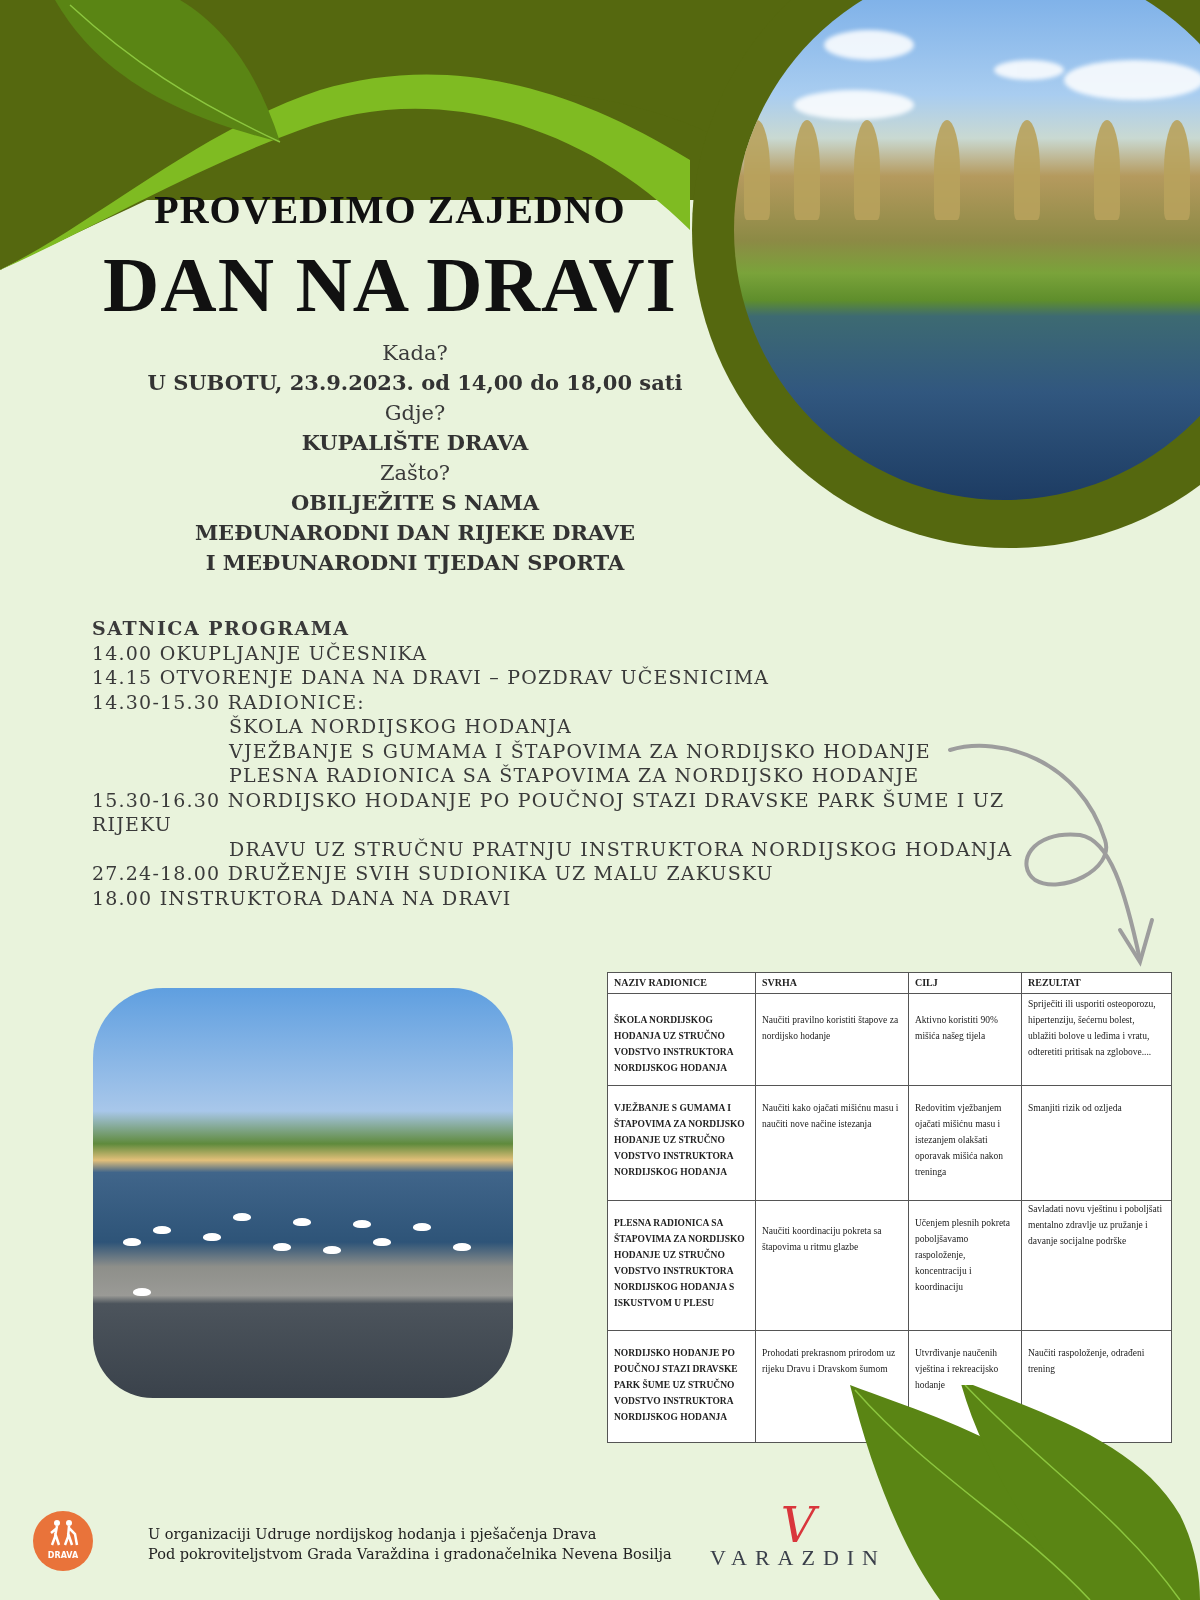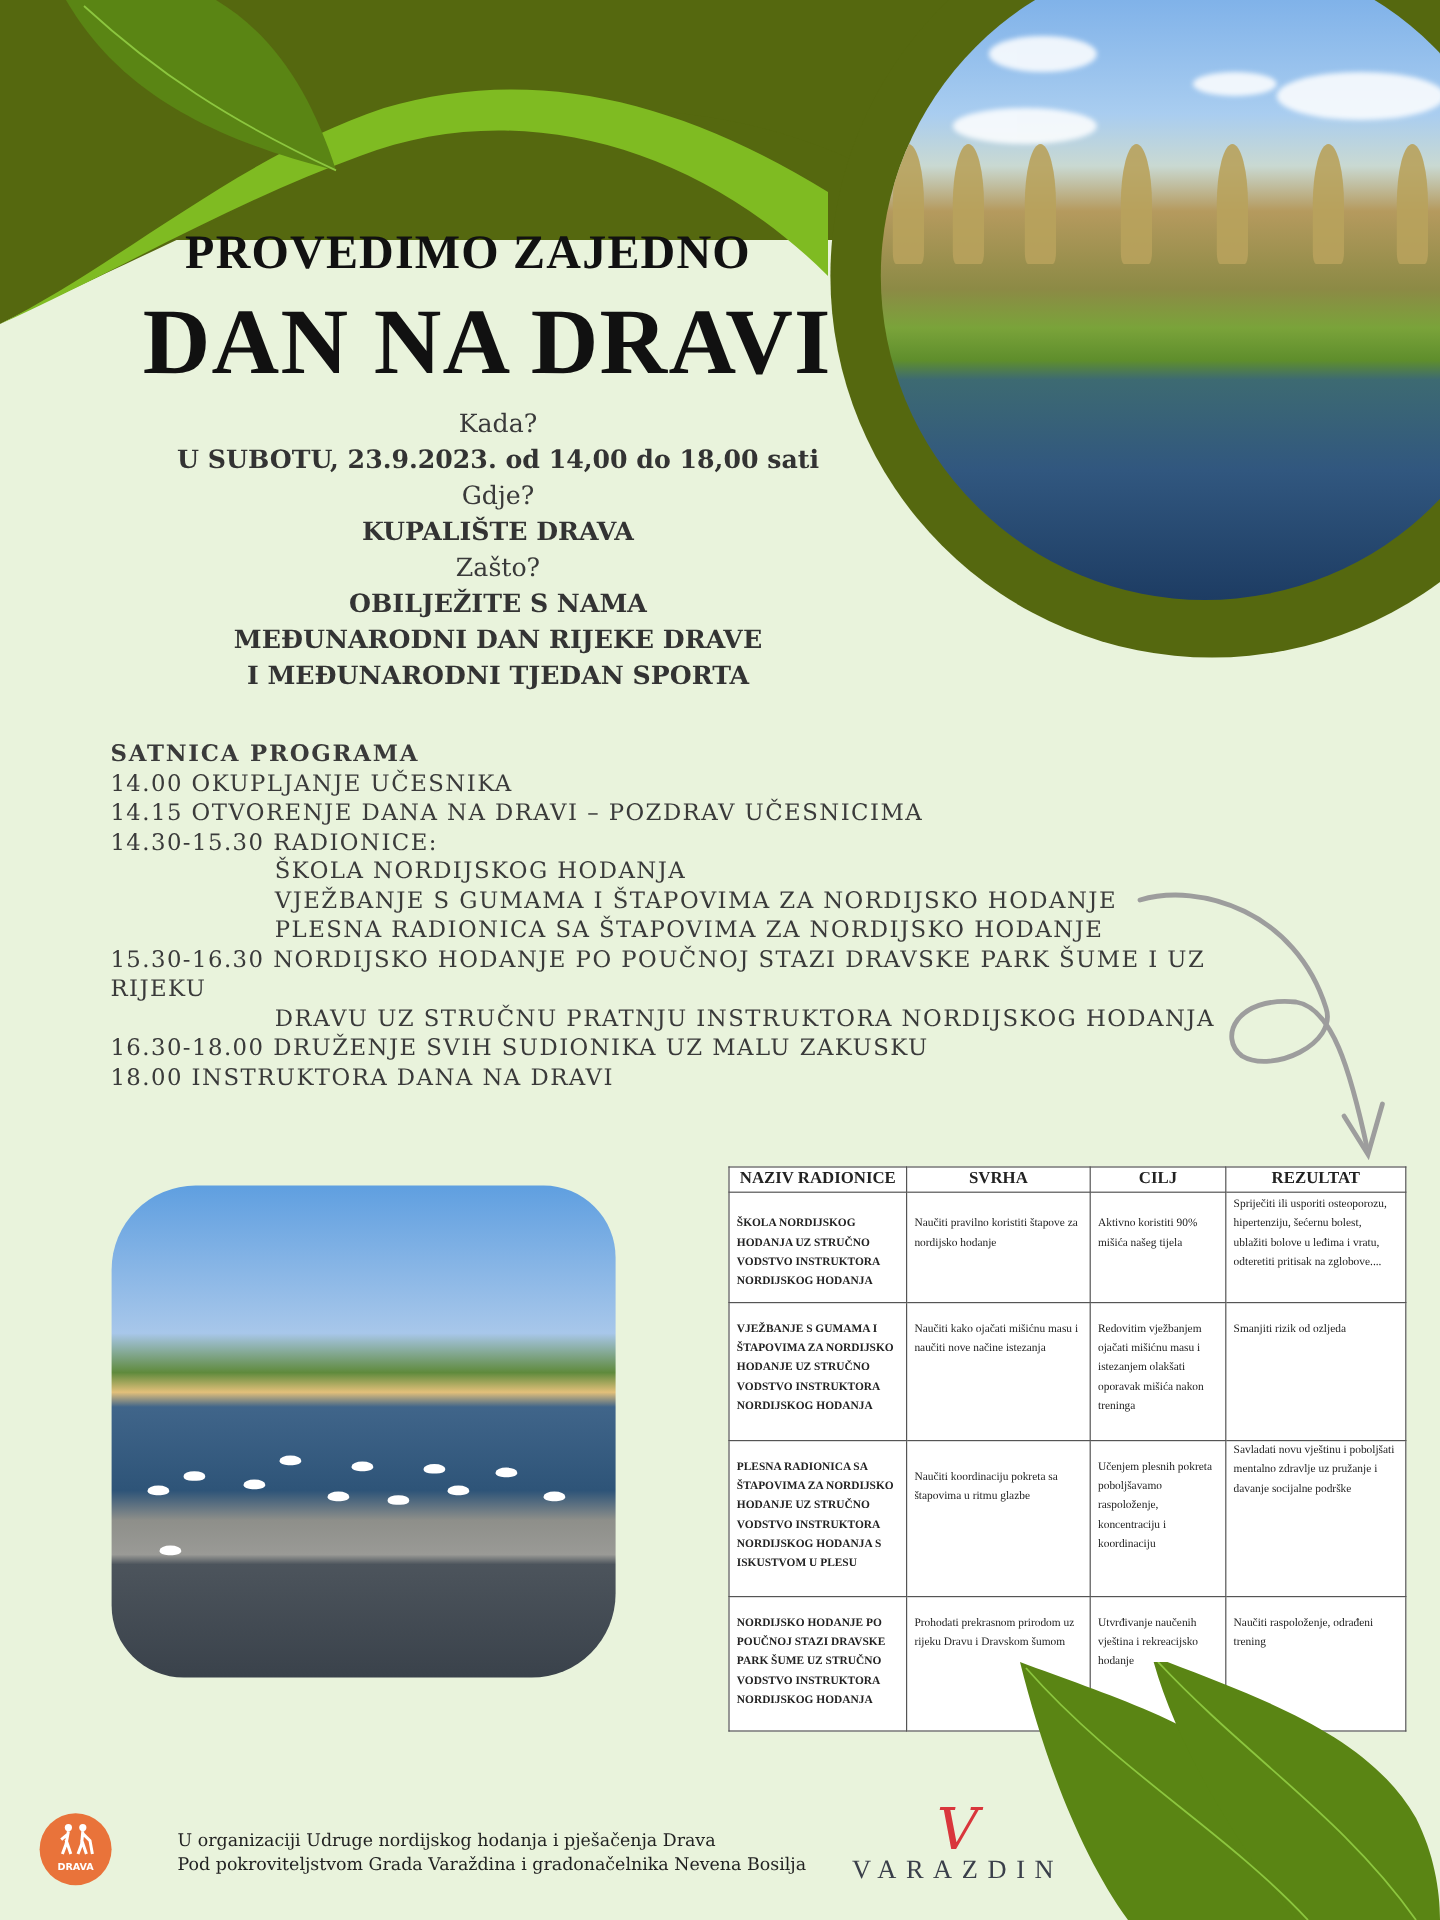--- a/index.html
+++ b/index.html
@@ -18,37 +18,37 @@
     overflow:hidden;
     background:linear-gradient(to bottom,#6fa7e6 0%,#a9cdf0 25%,#c9d9d2 33%,#b59a5e 40%,#8c8a45 52%,#7aa33a 58%,#5f8e2c 63%,#3d6a72 66%,#31577f 80%,#1d3c63 100%);
   }
   .cloud { position:absolute; background:#fff; border-radius:50%; opacity:.85; filter:blur(2px); }
   .tree { position:absolute; bottom:0; width:26px; border-radius:50% 50% 10% 10%; background:#b8a25c; opacity:.9; }
   .title-small {
     left:0; width:780px; top:186px; text-align:center;
     font-family:"Liberation Serif", serif; font-weight:bold; font-size:40px; color:#111; letter-spacing:1px;
   }
   .title-big {
-    left:16px; width:780px; top:240px; text-align:center;
+    left:0; width:780px; top:240px; text-align:center;
     font-family:"Liberation Serif", serif; font-weight:bold; font-size:78px; color:#111; letter-spacing:1px;
   }
   .info { left:100px; width:630px; top:338px; text-align:center; line-height:30px; }
   .info .q { font-size:21px; color:#3a3a3a; }
   .info .a { font-size:21px; font-weight:bold; color:#333; }
   .schedule { left:92px; top:616px; width:940px; font-size:19px; line-height:24.5px; letter-spacing:1.2px; color:#3a3a3a; }
   .schedule .head { font-weight:bold; letter-spacing:1.5px; }
   .schedule .row b { font-weight:normal; }
   .schedule .indent { padding-left:137px; }
   
   #workshops {
     left:607px; top:972px; width:565px; border-collapse:collapse; background:#fff;
     font-family:"Liberation Serif", serif; font-size:9.5px; color:#222;
   }
   #workshops td, #workshops th { border:1px solid #555; vertical-align:top; padding:2px 6px; line-height:16px; }
-  #workshops th { text-align:center; font-weight:bold; font-size:14px; height:14px; }
+  #workshops th { text-align:left; font-weight:bold; font-size:10px; height:14px; }
   #workshops td.name { font-weight:bold; }
   #swans-photo {
     left:93px; top:988px; width:420px; height:410px; border-radius:70px 60px 70px 60px; overflow:hidden;
     background:linear-gradient(to bottom,#5f9fe0 0%,#a8c7ea 30%,#5f8a3c 38%,#e3c07a 42%,#40658a 45%,#2e5478 62%,#8e8f8a 68%,#9a9a96 75%,#4c545c 77%,#3a424b 100%);
   }
   .swan { position:absolute; width:18px; height:8px; background:#fff; border-radius:50% 50% 40% 40%; }
   .footer-text { left:148px; top:1524px; font-family:"DejaVu Serif", serif; font-size:14.5px; color:#222; line-height:20px; }
   #drava-logo { left:33px; top:1511px; width:60px; height:60px; border-radius:50%; background:#e9733a; color:#fff; font-family:"DejaVu Sans",sans-serif; font-size:7px; text-align:center; }
   #varazdin-logo { left:708px; top:1505px; width:180px; text-align:center; }
   #varazdin-logo .v { font-family:"DejaVu Serif", serif; font-style:italic; color:#d9363c; font-size:48px; line-height:40px; }
@@ -102,21 +102,21 @@
 <div class="abs schedule">
   <div class="head">SATNICA PROGRAMA</div>
   <div class="row"><b>14.00</b> <span>OKUPLJANJE UČESNIKA</span></div>
   <div class="row"><b>14.15</b> <span>OTVORENJE DANA NA DRAVI – POZDRAV UČESNICIMA</span></div>
   <div class="row"><b>14.30-15.30</b> <span>RADIONICE:</span></div>
   <div class="row indent"><span>ŠKOLA NORDIJSKOG HODANJA</span></div>
   <div class="row indent"><span>VJEŽBANJE S GUMAMA I ŠTAPOVIMA ZA NORDIJSKO HODANJE</span></div>
   <div class="row indent"><span>PLESNA RADIONICA SA ŠTAPOVIMA ZA NORDIJSKO HODANJE</span></div>
   <div class="row"><b>15.30-16.30</b> <span>NORDIJSKO HODANJE PO POUČNOJ STAZI DRAVSKE PARK ŠUME I UZ RIJEKU</span></div>
   <div class="row indent"><span>DRAVU UZ STRUČNU PRATNJU INSTRUKTORA NORDIJSKOG HODANJA</span></div>
-  <div class="row"><b>16.30-18.00</b> <span>DRUŽENJE SVIH SUDIONIKA UZ MALU ZAKUSKU</span></div>
+  <div class="row"><b>27.24-18.00</b> <span>DRUŽENJE SVIH SUDIONIKA UZ MALU ZAKUSKU</span></div>
   <div class="row"><b>18.00</b> <span>INSTRUKTORA DANA NA DRAVI</span></div>
 </div>
 
 <svg class="abs" style="left:940px;top:730px;" width="230" height="240" viewBox="0 0 230 240">
   <path d="M10 20 C 60 5, 140 30, 165 110 C 175 140, 120 165, 95 150 C 75 135, 90 100, 140 105 C 170 110, 185 160, 200 230" stroke="#9d9d9d" stroke-width="4" fill="none" stroke-linecap="round"></path>
   <path d="M180 200 L 200 232 L 212 190" stroke="#9d9d9d" stroke-width="4" fill="none" stroke-linecap="round"></path>
 </svg>
 
 <div id="swans-photo" class="abs">
   <div class="swan" style="left:30px;top:250px;"></div>

